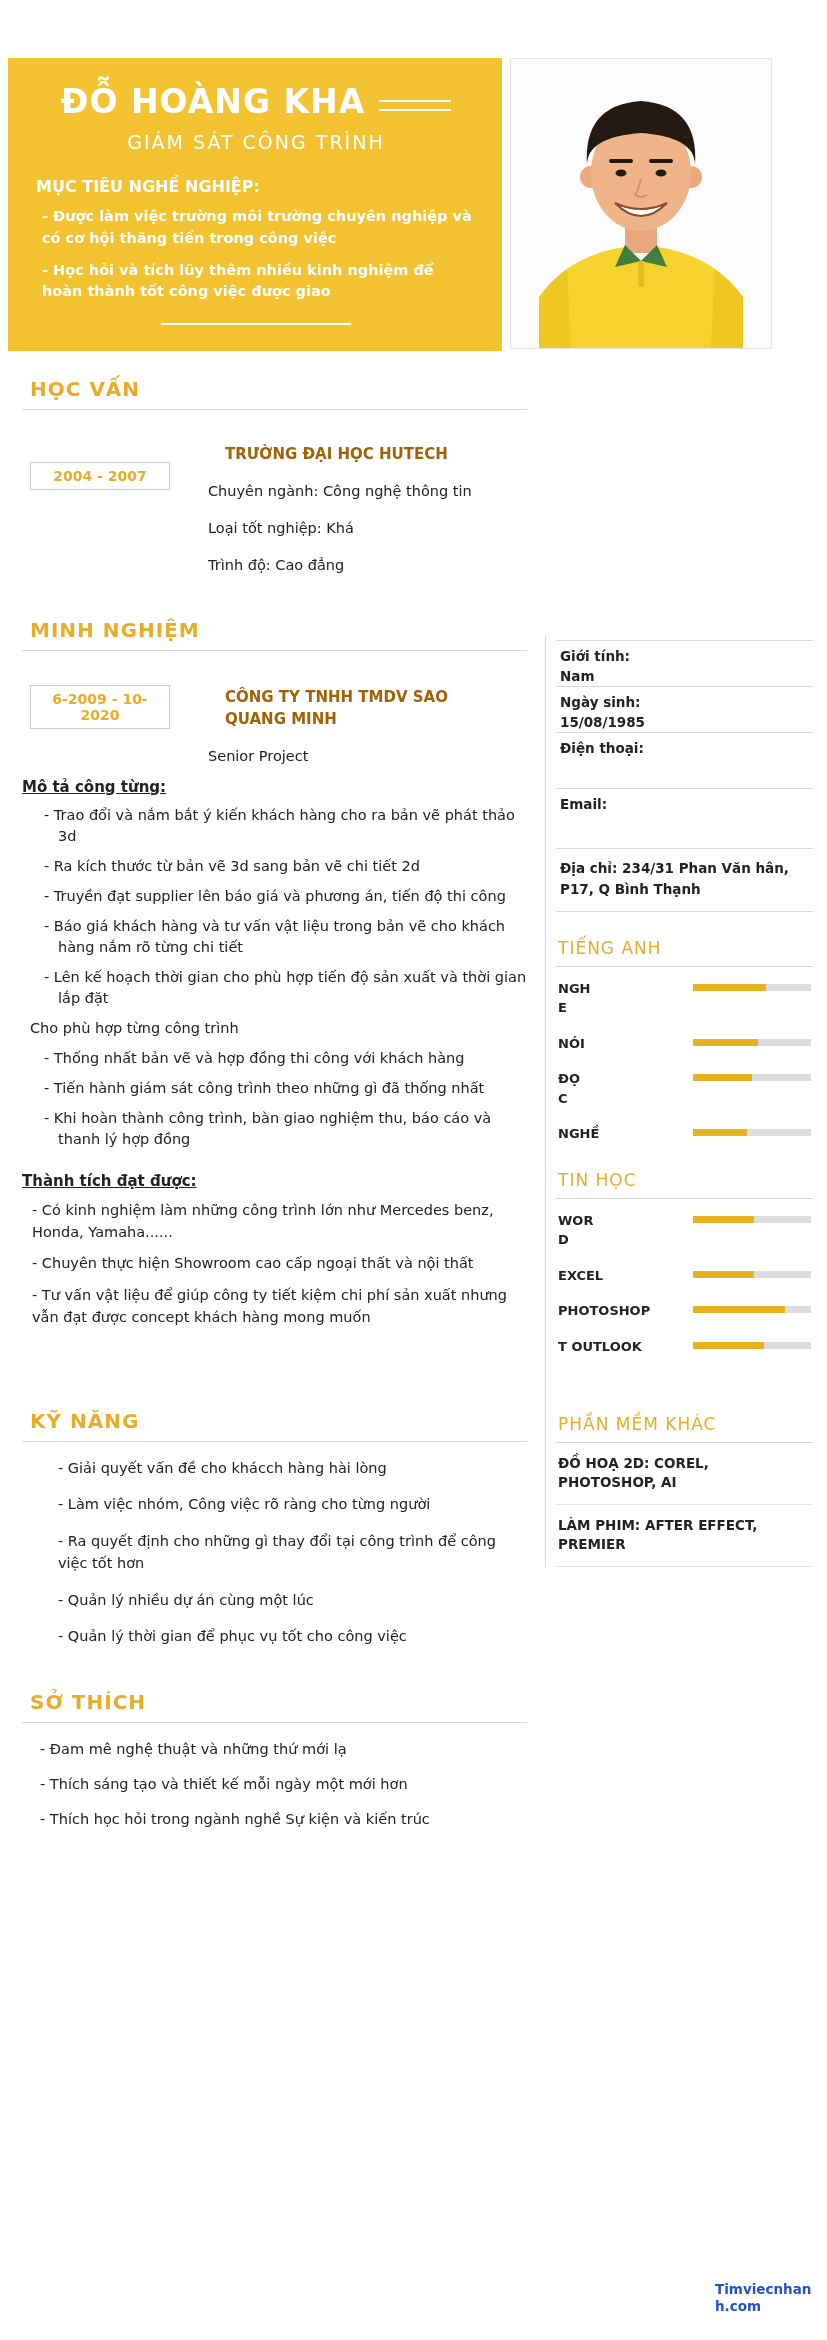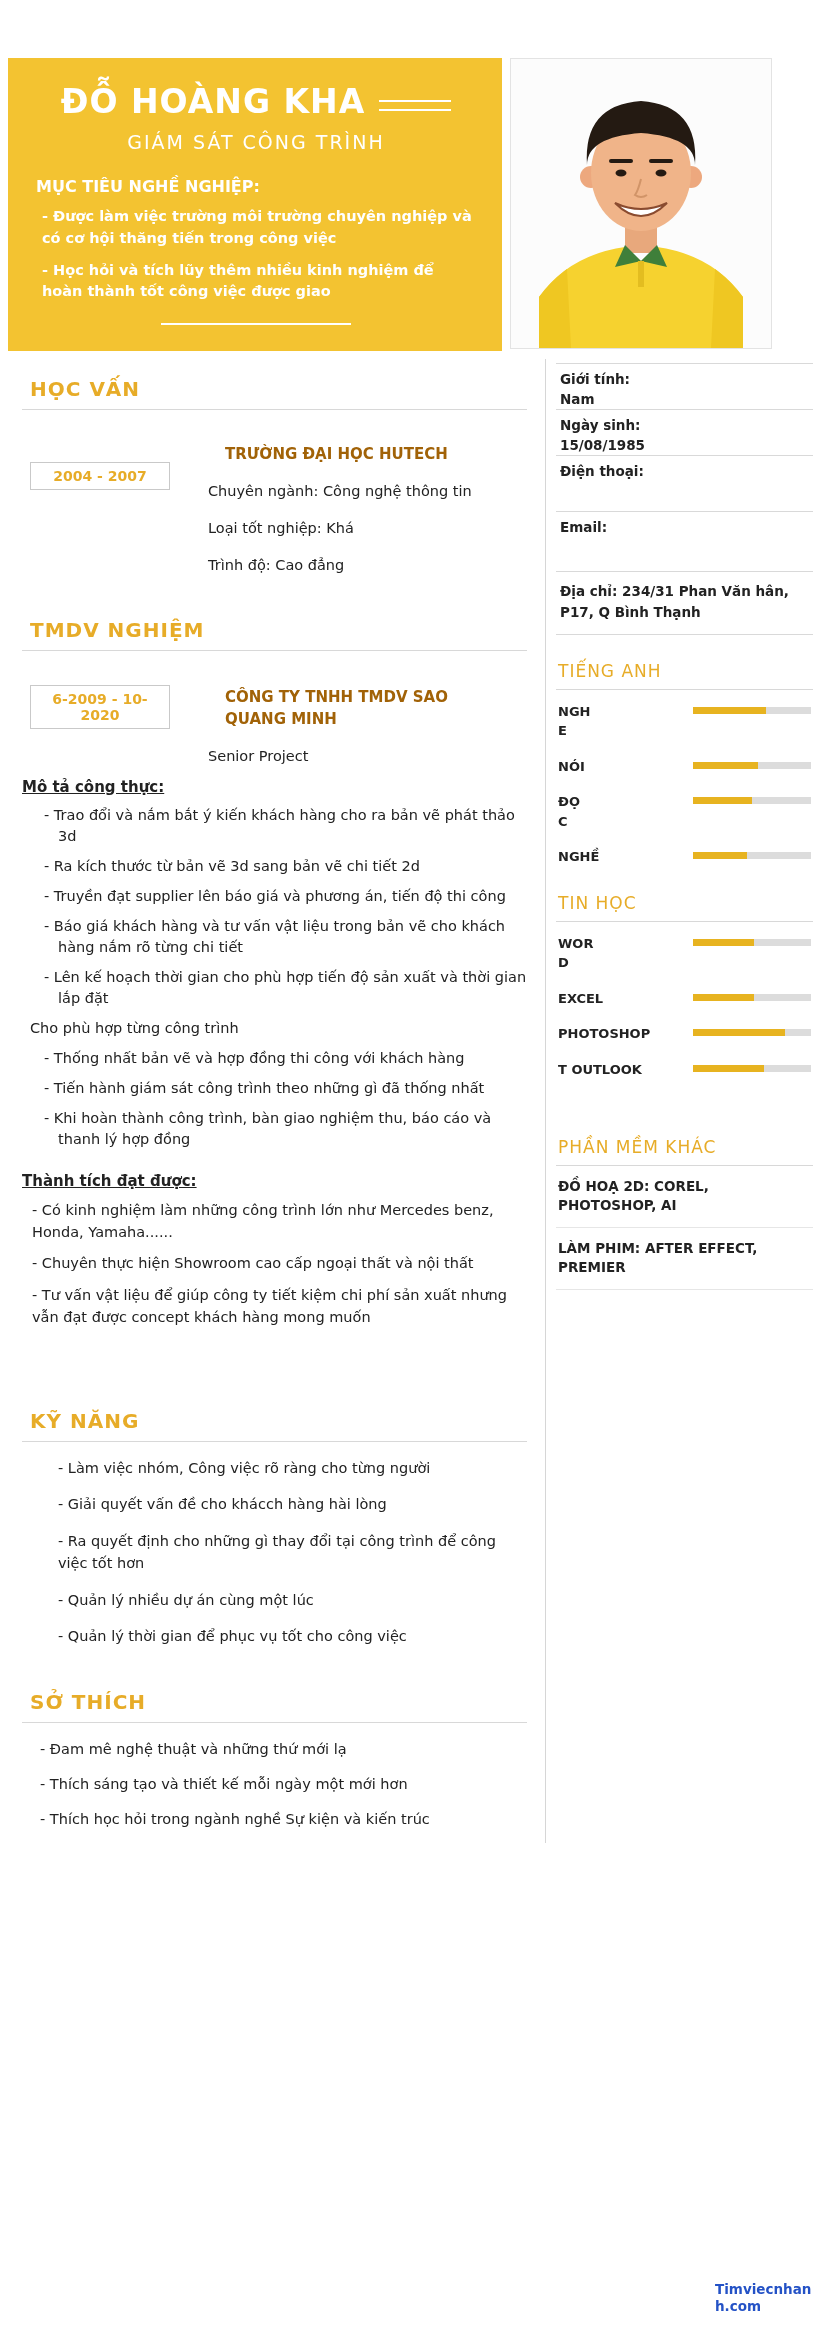--- a/index.html
+++ b/index.html
@@ -15,21 +15,21 @@
   .dbl-line{width:72px;height:7px;border-top:2px solid #fff;border-bottom:2px solid #fff;
     margin-left:14px;margin-top:8px;}
   .job-title{text-align:center;font-size:19px;letter-spacing:2px;margin-top:10px;font-weight:normal;}
   .objective-heading{font-size:16px;font-weight:bold;margin-top:24px;}
   .obj-item{font-size:14.5px;font-weight:bold;line-height:1.5;margin:10px 0 0 6px;}
   .header-bottom-line{width:190px;height:2px;background:#fff;margin:20px auto 0;}
   .photo-box{width:262px;height:291px;margin-left:8px;background:#fcfcfc;
     border:1px solid #e3e3e3;box-sizing:border-box;overflow:hidden;}
 
   
-  .main-row{display:flex;margin:8px 12px 0 8px;}
+  .main-row{display:flex;margin:8px 12px 0 8px;align-items:center;}
   .left-col{flex:0 0 537px;box-sizing:border-box;padding:8px 18px 0 14px;}
   .right-col{flex:1;border-left:1px solid #d6d6d6;box-sizing:border-box;padding:4px 2px 0 10px;}
 
   
   .lheading{color:#E7AC28;font-size:20px;font-weight:bold;letter-spacing:1px;margin:10px 0 0 8px;}
   .hline{border-top:1px solid #d8d8d8;margin-top:8px;}
   .block-row{display:flex;margin-top:18px;}
   .block-left{flex:0 0 186px;}
   .date-badge{width:140px;margin-left:8px;border:1px solid #c9c9c9;color:#E7AC28;
     font-weight:bold;font-size:14px;text-align:center;padding:5px 2px;box-sizing:border-box;}
@@ -136,53 +136,53 @@
           <div class="date-badge badge-edu">2004 - 2007</div>
         </div>
         <div class="block-right">
           <p class="org-name">TRƯỜNG ĐẠI HỌC HUTECH</p>
           <p class="edu-detail">Chuyên ngành: Công nghệ thông tin</p>
           <p class="edu-detail">Loại tốt nghiệp:  Khá</p>
           <p class="edu-detail">Trình độ: Cao đẳng</p>
         </div>
       </div>
 
-      <div class="lheading" style="margin-top:40px;">TMDV NGHIỆM</div>
+      <div class="lheading" style="margin-top:40px;">MINH NGHIỆM</div>
       <div class="hline"></div>
       <div class="block-row">
         <div class="block-left">
           <div class="date-badge badge-exp">6-2009 - 10-2020</div>
         </div>
         <div class="block-right">
           <p class="org-name company">CÔNG TY TNHH TMDV SAO QUANG MINH</p>
           <p class="position">Senior Project</p>
         </div>
       </div>
 
-      <div class="sub-heading">Mô tả công thực:</div>
+      <div class="sub-heading">Mô tả công từng:</div>
       <p class="desc-item">- Trao đổi và nắm bắt ý kiến khách hàng cho ra bản vẽ phát thảo 3d</p>
       <p class="desc-item">- Ra kích thước từ bản vẽ 3d sang bản vẽ chi tiết 2d</p>
       <p class="desc-item">- Truyền đạt supplier lên báo giá và phương án, tiến độ thi công</p>
       <p class="desc-item">- Báo giá khách hàng và tư vấn vật liệu trong bản vẽ cho khách hàng nắm rõ từng chi tiết</p>
       <p class="desc-item">- Lên kế hoạch thời gian cho phù hợp tiến độ  sản xuất và thời gian lắp đặt</p>
       <p class="desc-note">Cho phù hợp từng công trình</p>
       <p class="desc-item">- Thống nhất bản vẽ và hợp đồng thi công với khách hàng</p>
       <p class="desc-item">- Tiến hành giám sát công trình theo những gì đã thống nhất</p>
       <p class="desc-item">- Khi hoàn thành công trình, bàn giao nghiệm thu, báo cáo  và thanh lý hợp đồng</p>
 
       <div class="sub-heading ach">Thành tích đạt được:</div>
       <p class="ach-item">- Có kinh nghiệm làm  những công trình lớn như Mercedes benz, Honda, Yamaha......</p>
       <p class="ach-item">- Chuyên thực hiện Showroom cao cấp ngoại thất và nội thất</p>
       <p class="ach-item">- Tư vấn vật liệu để giúp công ty tiết kiệm chi phí  sản xuất nhưng vẫn đạt được concept khách hàng  mong muốn</p>
 
       <div class="lheading sec-kynang">KỸ NĂNG</div>
       <div class="hline"></div>
       <div class="list-gap">
+        <p class="skill-item">- Giải quyết vấn đề cho khácch hàng hài lòng</p>
         <p class="skill-item">- Làm việc nhóm, Công việc rõ ràng cho từng người</p>
-        <p class="skill-item">- Giải quyết vấn đề cho khácch hàng hài lòng</p>
         <p class="skill-item">- Ra quyết định cho những gì thay đổi tại công trình để công việc tốt hơn</p>
         <p class="skill-item">- Quản lý nhiều dự án cùng một lúc</p>
         <p class="skill-item">- Quản lý thời gian để phục vụ tốt cho công việc</p>
       </div>
 
       <div class="lheading sec-sothich">SỞ THÍCH</div>
       <div class="hline"></div>
       <div class="list-gap">
         <p class="hobby-item">- Đam mê nghệ thuật và những thứ mới lạ</p>
         <p class="hobby-item">- Thích sáng tạo và thiết kế mỗi ngày một mới hơn</p>

